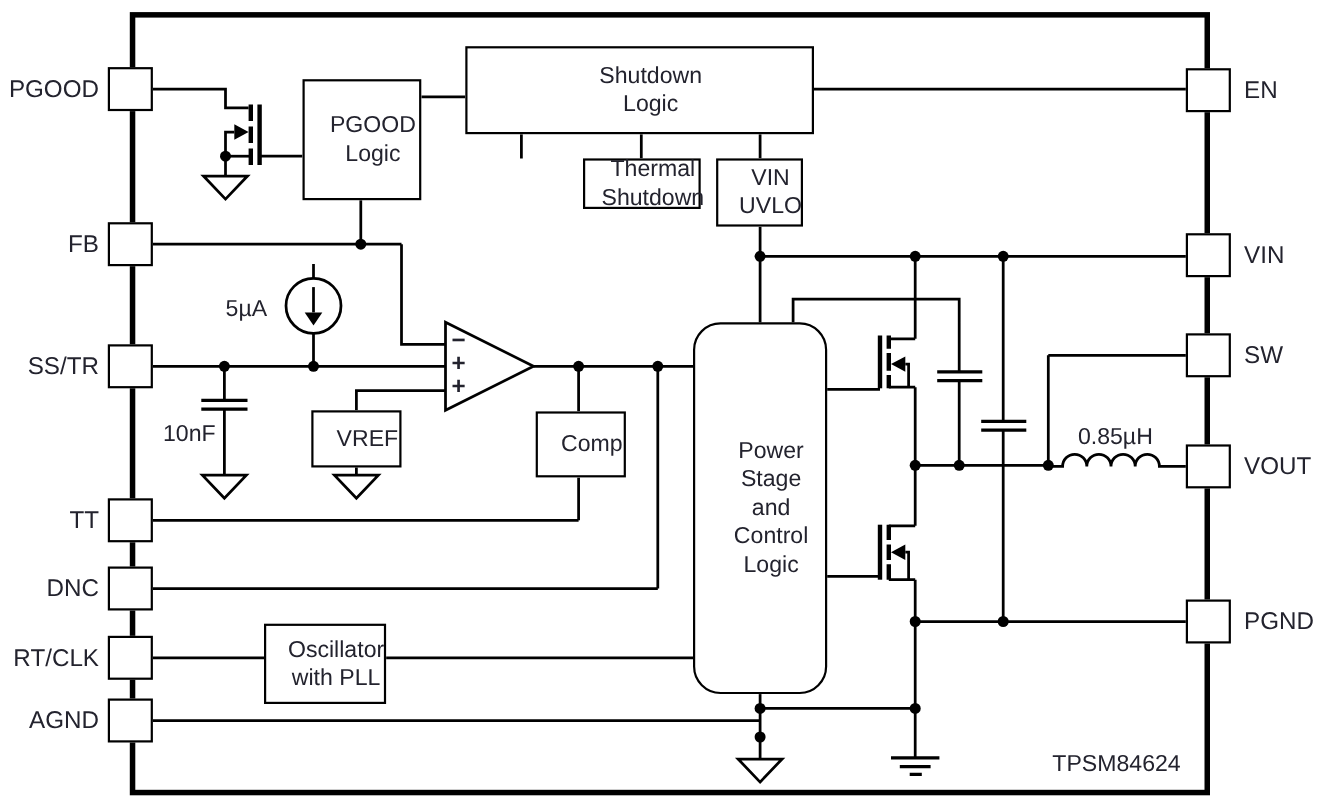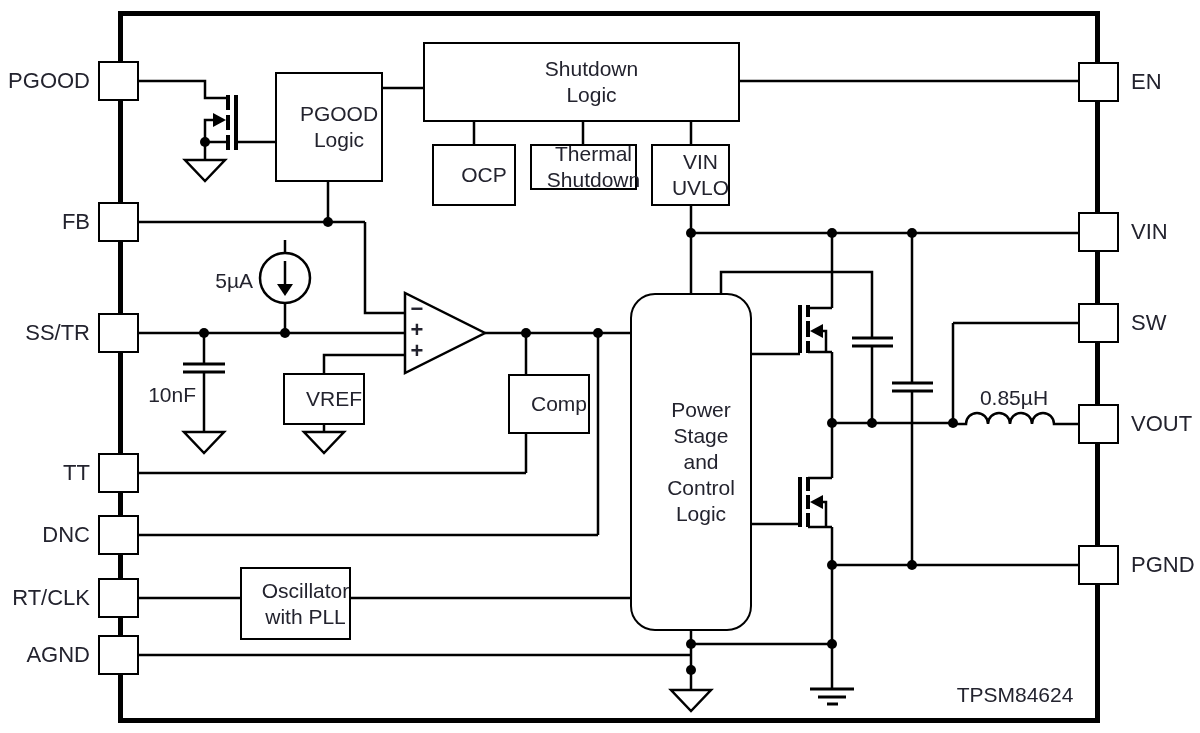--- a/index.html
+++ b/index.html
@@ -176,29 +176,28 @@
       <circle class="dot" cx="832" cy="565" r="5"></circle>
       <circle class="dot" cx="912" cy="565" r="5"></circle>
       <circle class="dot" cx="691" cy="644" r="5"></circle>
       <circle class="dot" cx="832" cy="644" r="5"></circle>
       <circle class="dot" cx="691" cy="670" r="5"></circle>
     </g>
   </svg>
 
   <div class="block" style="left:423px;top:42px;width:317px;height:80px;">Shutdown
 Logic</div>
-  <div class="block" style="left:432px;top:144px;width:84px;height:62px;">OCP</div>
   <div class="block" style="left:530px;top:144px;width:107px;height:46px;">Thermal
 Shutdown</div>
   <div class="block" style="left:651px;top:144px;width:79px;height:62px;">VIN
 UVLO</div>
   <div class="block" style="left:275px;top:72px;width:108px;height:110px;">PGOOD
 Logic</div>
   <div class="block" style="left:283px;top:373px;width:82px;height:52px;">VREF</div>
-  <div class="block" style="left:508px;top:374px;width:82px;height:60px;">Comp</div>
+  <div class="block" style="left:487px;top:374px;width:82px;height:60px;">Comp</div>
   <div class="block" style="left:240px;top:567px;width:111px;height:73px;">Oscillator
 with PLL</div>
   <div class="block" style="left:630px;top:293px;width:122px;height:338px;border-radius:25px;">Power
 Stage
 and
 Control
 Logic</div>
 
   <div class="amp-sign" style="left:406px;top:298px;">−</div>
   <div class="amp-sign" style="left:406px;top:319px;">+</div>
@@ -223,19 +222,19 @@
   <div class="pin-label right" style="top:69px;">EN</div>
   <div class="pin-box" style="left:1078px;top:212px;"></div>
   <div class="pin-label right" style="top:219px;">VIN</div>
   <div class="pin-box" style="left:1078px;top:303px;"></div>
   <div class="pin-label right" style="top:310px;">SW</div>
   <div class="pin-box" style="left:1078px;top:404px;"></div>
   <div class="pin-label right" style="top:411px;">VOUT</div>
   <div class="pin-box" style="left:1078px;top:545px;"></div>
   <div class="pin-label right" style="top:552px;">PGND</div>
 
-  <div class="comp-label" style="left:195px;top:270px;width:58px;text-align:right;">5µA</div>
+  <div class="comp-label" style="left:195px;top:270px;width:58px;text-align:center;">5µA</div>
   <div class="comp-label" style="left:138px;top:384px;width:58px;text-align:right;">10nF</div>
   <div class="comp-label" style="left:968px;top:387px;width:92px;text-align:center;">0.85µH</div>
 
   <div class="part-label">TPSM84624</div>
 
 </div>
 
 </body></html>

